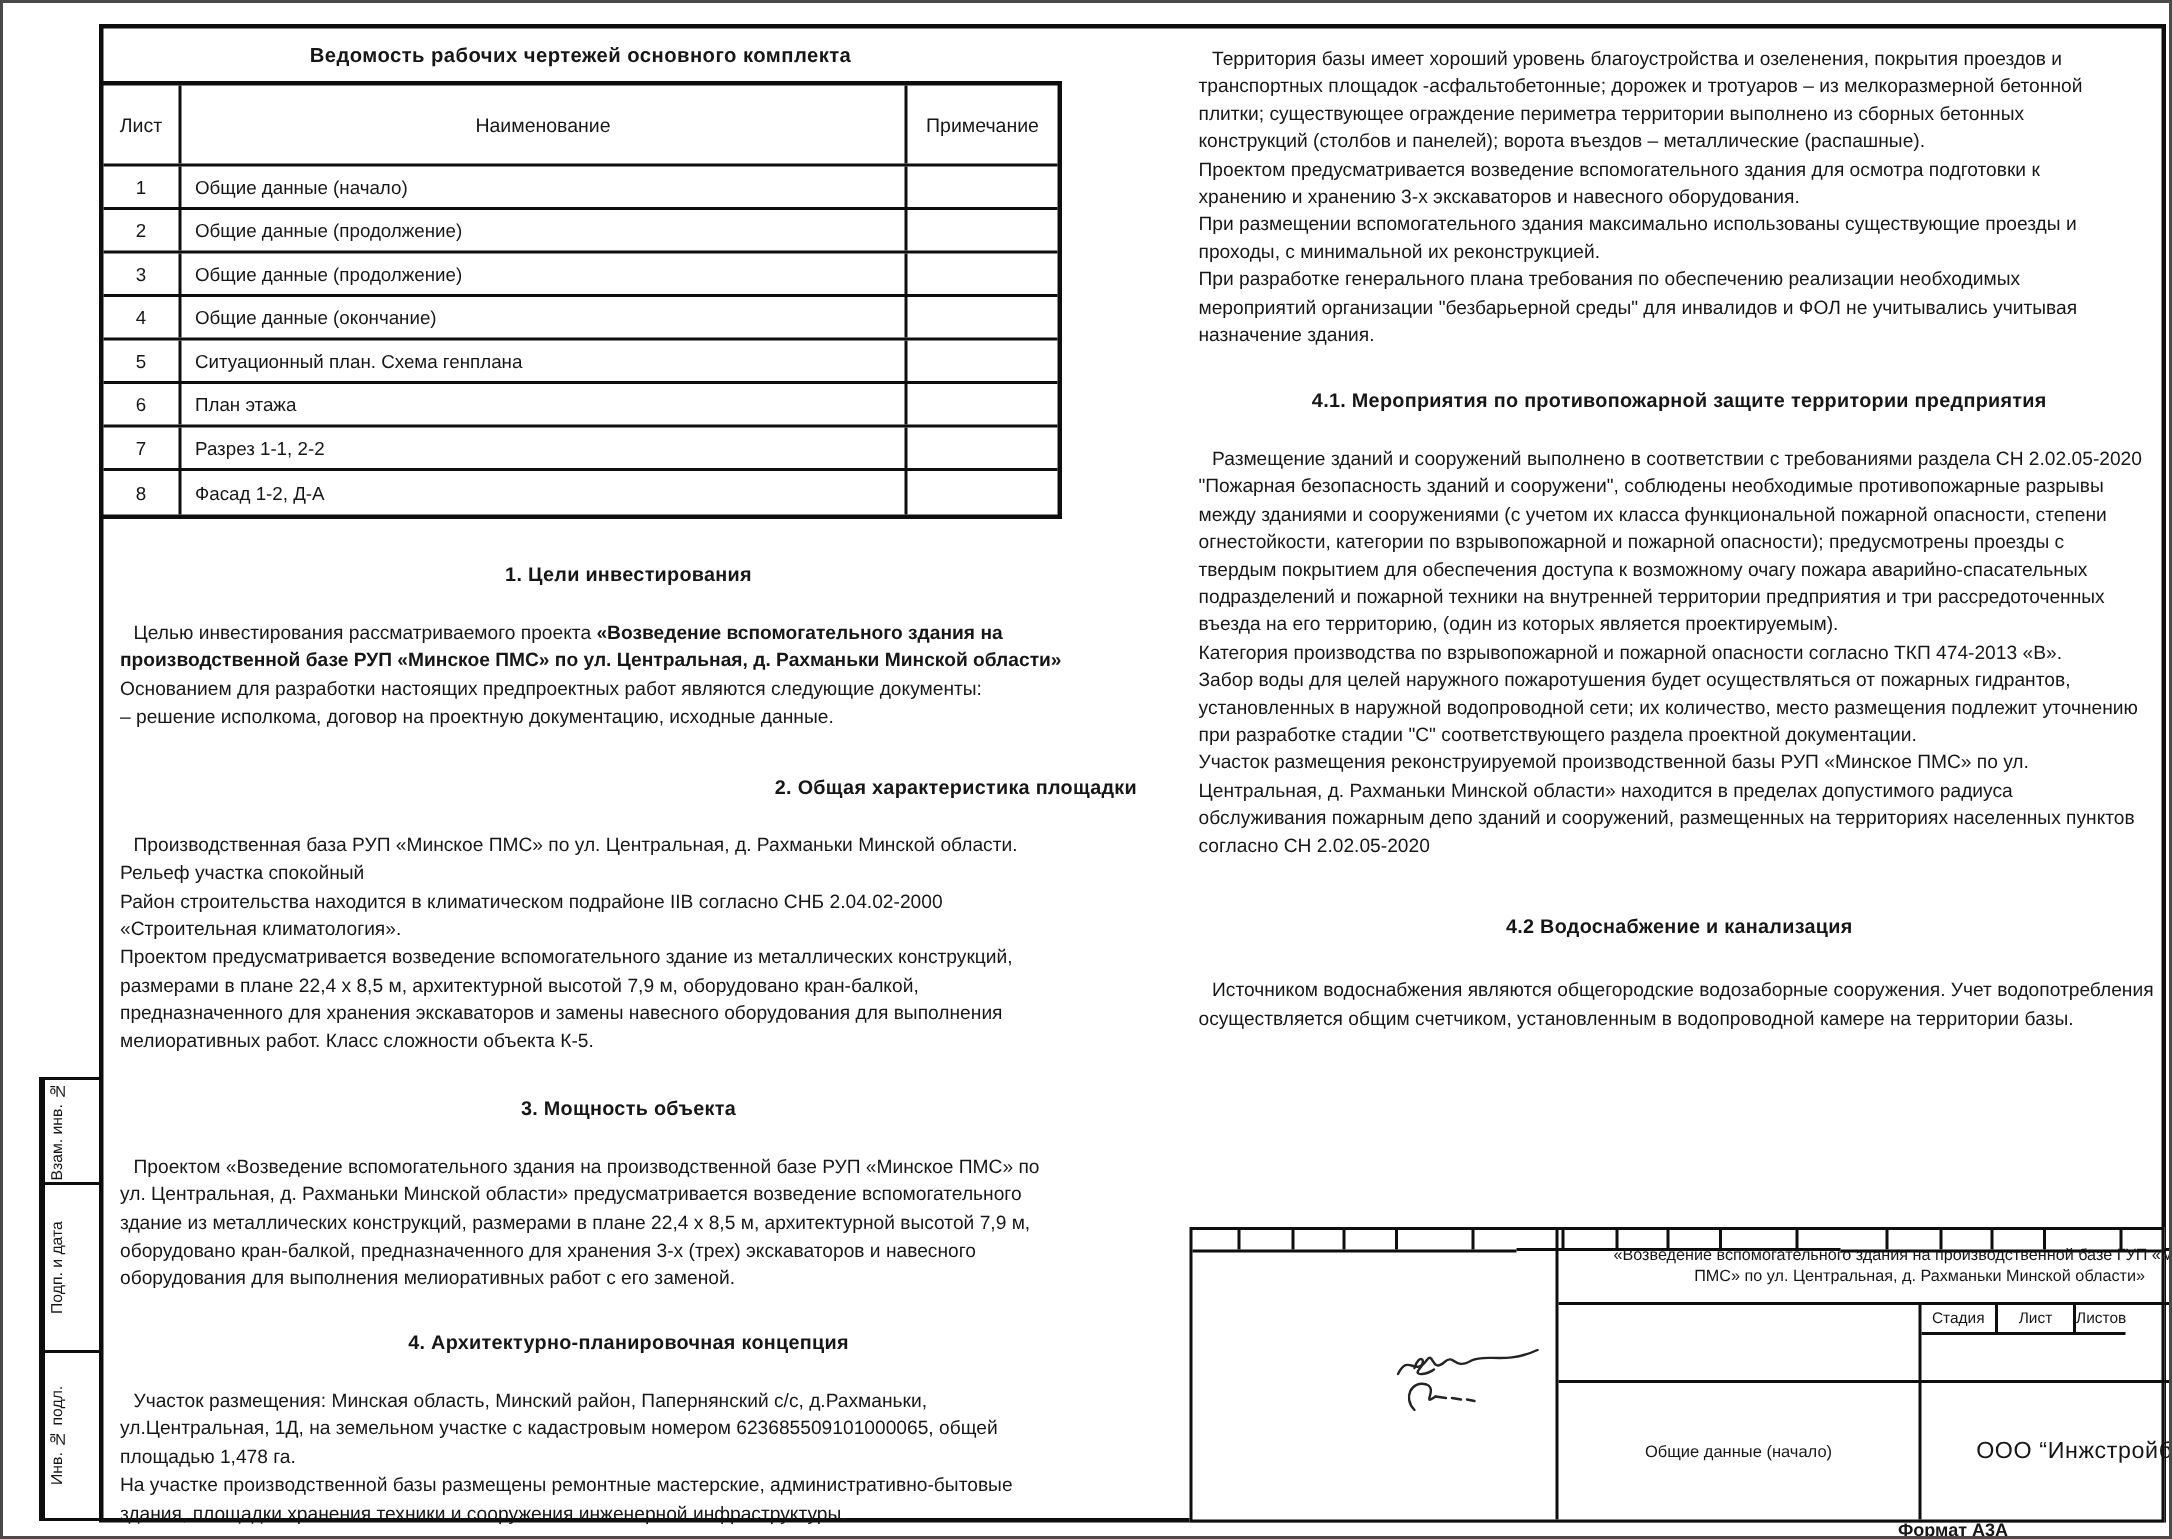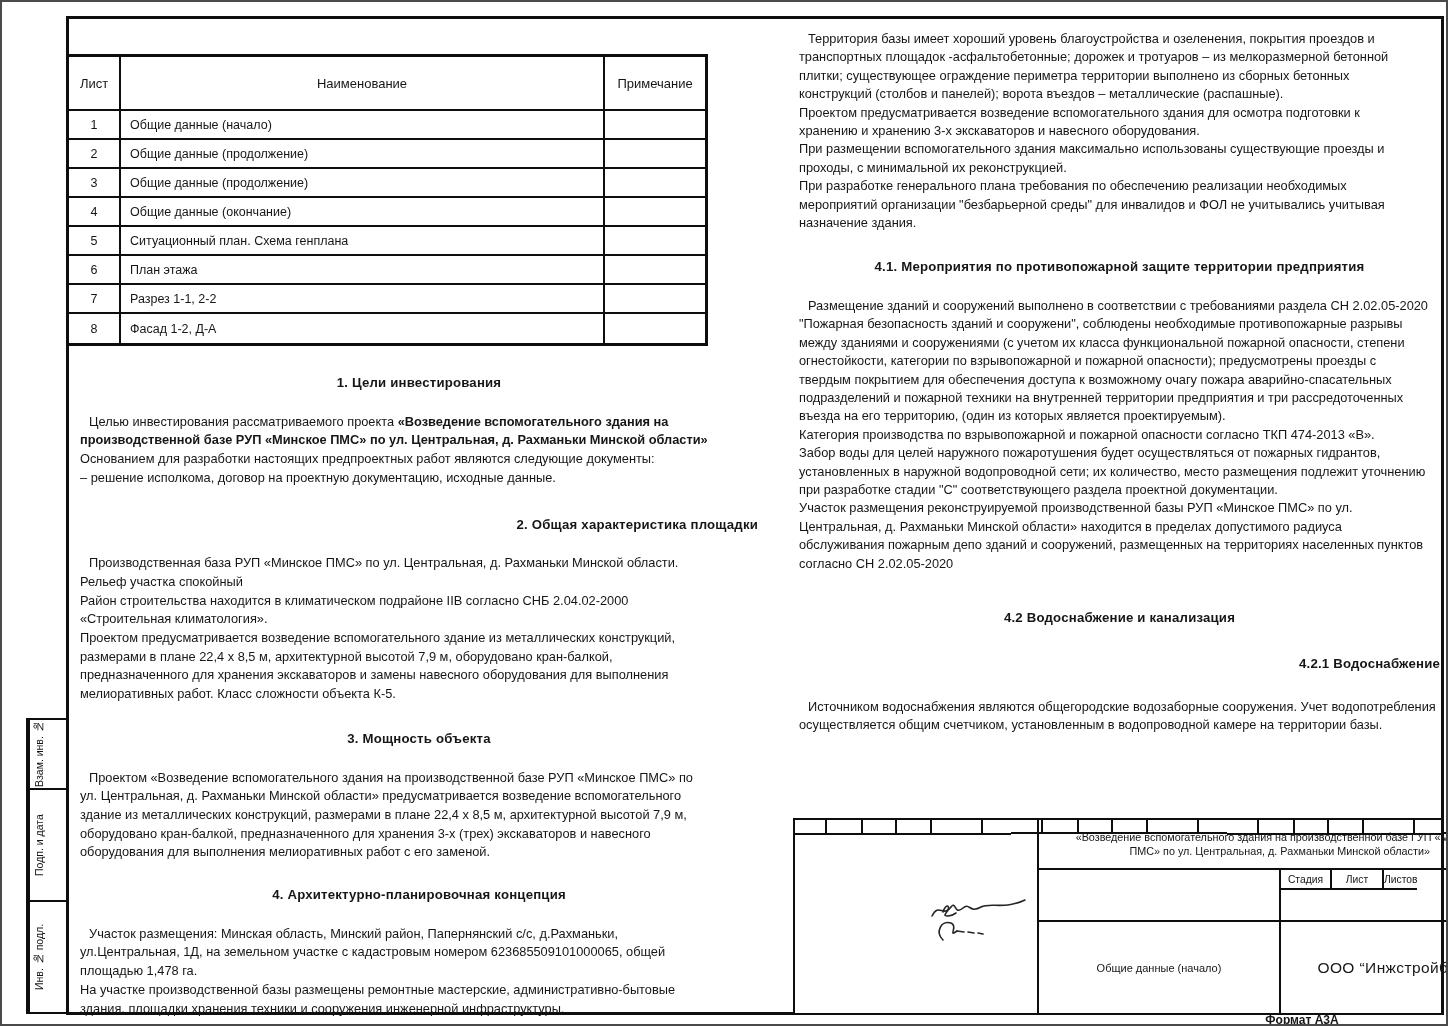--- a/index.html
+++ b/index.html
@@ -115,20 +115,21 @@
   </div>
   <div class="margin-box" style="top:786px; height:114px;">
     <div class="margin-label">Подп. и дата</div>
     <div class="margin-empty"></div>
   </div>
   <div class="margin-box" style="top:898px; height:114px;">
     <div class="margin-label">Инв. № подл.</div>
     <div class="margin-empty"></div>
   </div>
 
+  <div class="register-title">Ведомость рабочих чертежей основного комплекта</div>
   <div class="register">
     <div class="reg-row reg-head">
       <div class="reg-cell c-sheet">Лист</div>
       <div class="reg-cell c-name">Наименование</div>
       <div class="reg-cell c-note">Примечание</div>
     </div>
     <div class="reg-row reg-body-row">
       <div class="reg-cell c-sheet">1</div>
       <div class="reg-cell c-name">Общие данные (начало)</div>
       <div class="reg-cell c-note"></div>
@@ -221,21 +222,20 @@
 въезда на его территорию, (один из которых является проектируемым).
 Категория производства по взрывопожарной и пожарной опасности согласно ТКП 474-2013 «В».
 Забор воды для целей наружного пожаротушения будет осуществляться от пожарных гидрантов,
 установленных в наружной водопроводной сети; их количество, место размещения подлежит уточнению
 при разработке стадии "С" соответствующего раздела проектной документации.
 Участок размещения реконструируемой производственной базы РУП «Минское ПМС» по ул.
 Центральная, д. Рахманьки Минской области» находится в пределах допустимого радиуса
 обслуживания пожарным депо зданий и сооружений, размещенных на территориях населенных пунктов
 согласно СН 2.02.05-2020</div>
     <div class="sec-heading mt36">4.2 Водоснабжение и канализация</div>
-    <div class="sec-heading mt28">4.2.1 Водоснабжение</div>
     <div class="sec-body mt24">Источником водоснабжения являются общегородские водозаборные сооружения. Учет водопотребления
 осуществляется общим счетчиком, установленным  в водопроводной камере на территории базы.</div>
   </div>
 
   <div class="stamp">
     <div class="stamp-left">
       <div class="srow h15">
         <div class="scell w32"></div>
           <div class="scell w36"></div>
           <div class="scell w34"></div>

